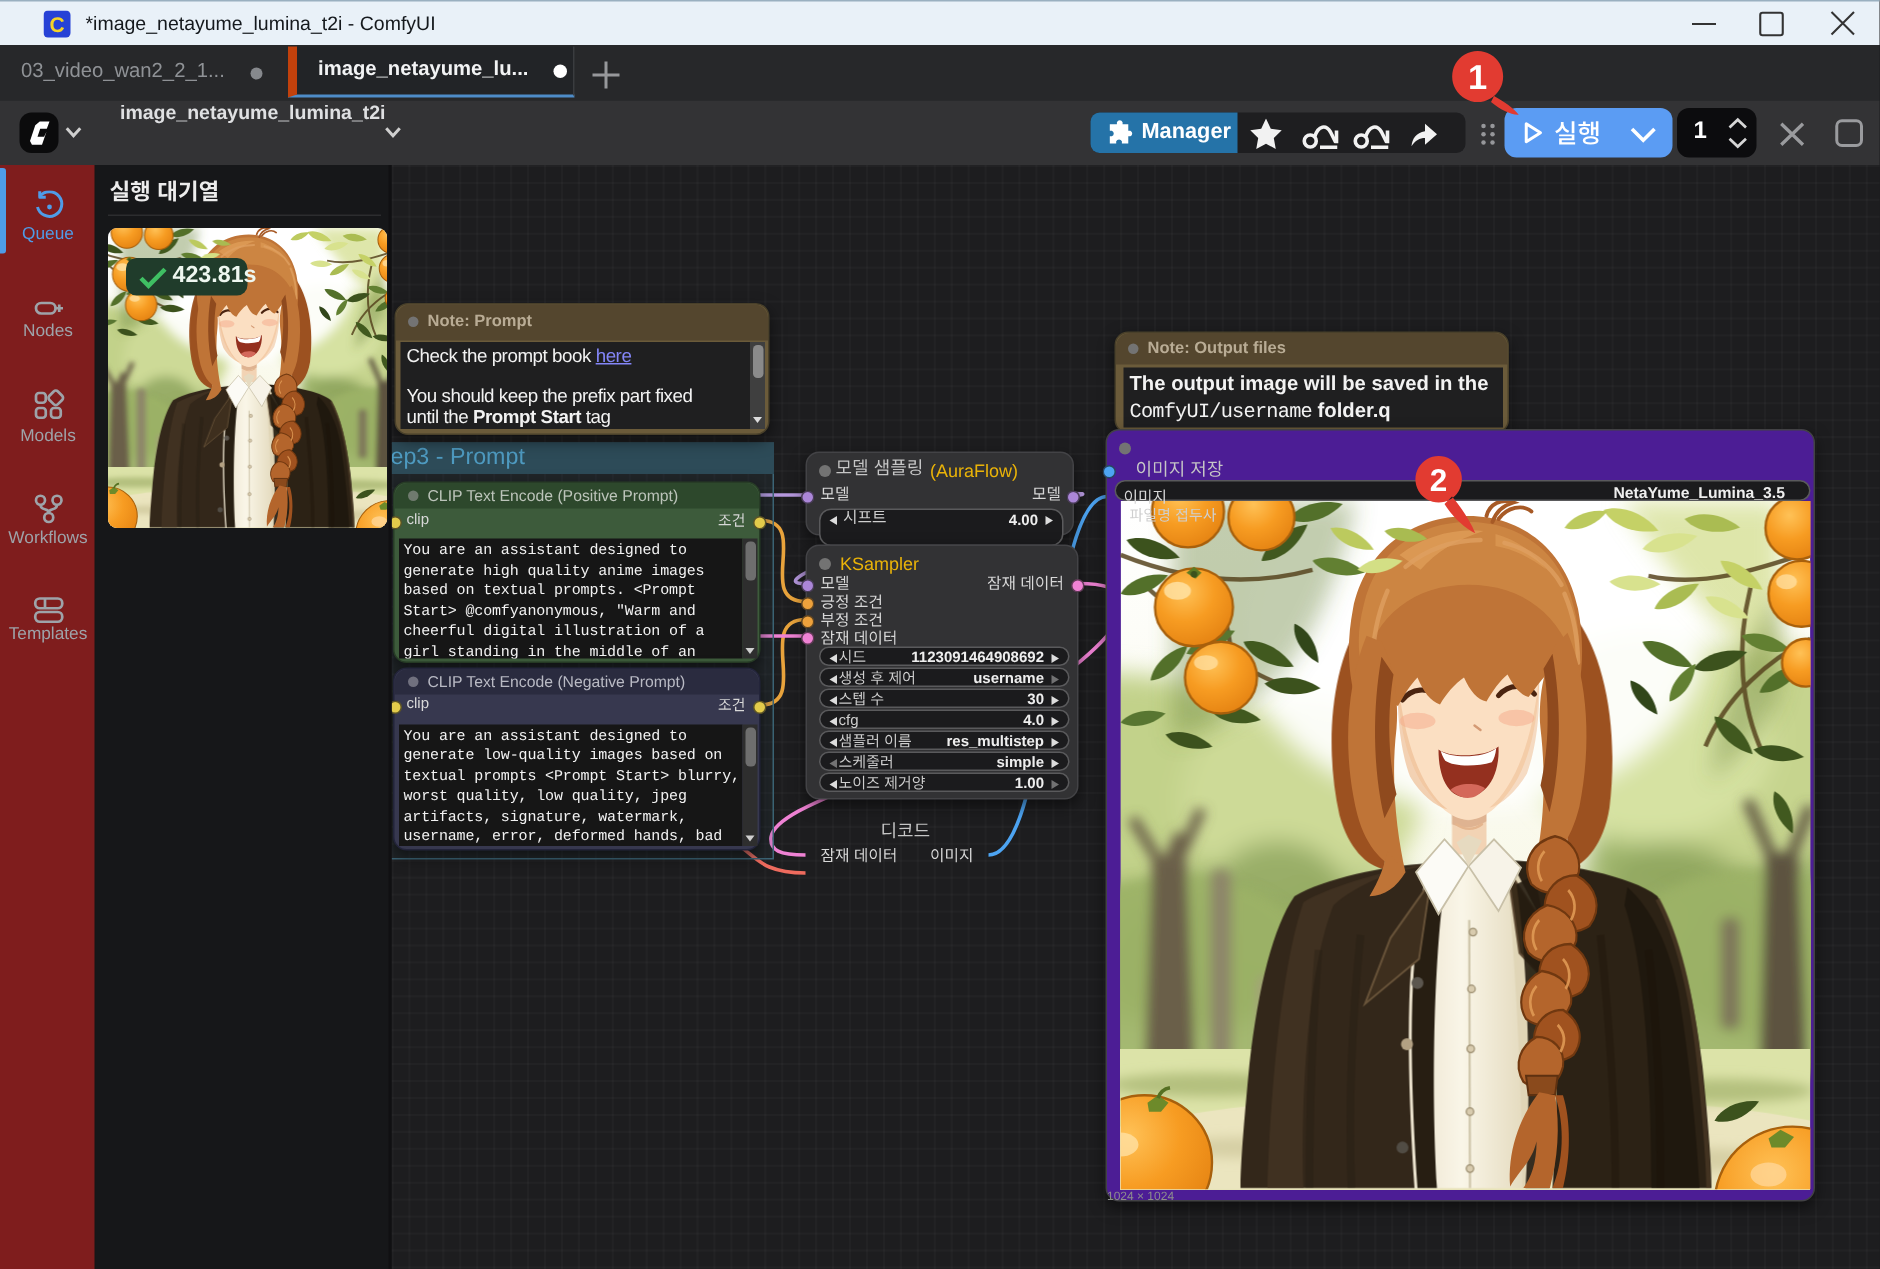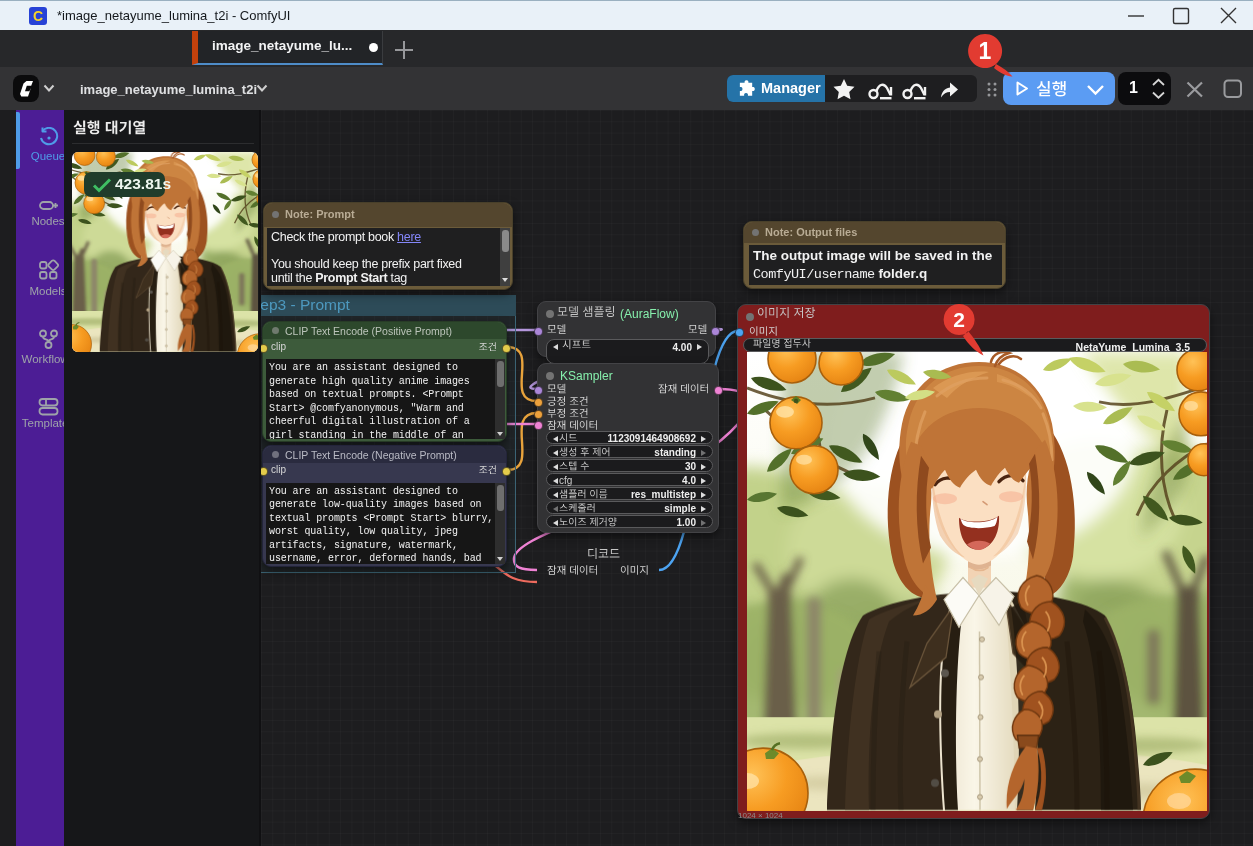--- a/index.html
+++ b/index.html
@@ -6,39 +6,39 @@
 #titlebar{position:absolute;left:0;top:0;width:1253px;height:30px;background:#e9f1f8;border-top:1px solid #9ab0c0}
 #titlebar .tt{position:absolute;left:57px;top:7px;font-size:13px;color:#15191d}
 #tabbar{position:absolute;left:0;top:30px;width:1253px;height:37px;background:#27282a}
 .tab1{position:absolute;left:0;top:2px;width:186px;height:33px}
 .tab1 .tl{position:absolute;left:14px;top:7px;font-size:13.5px;color:#8f9296}
 .tab2{position:absolute;left:192px;top:1px;width:191px;height:34px;background:#222427;border-left:6px solid #c2410c;border-right:1px solid #3a3c3f;border-bottom:2px solid #4e8cc8}
 .tab2 .tl{position:absolute;left:14px;top:7px;font-size:13.5px;color:#f2f3f4;font-weight:bold}
 .tabdot{position:absolute;border-radius:50%}
 #toolbar{position:absolute;left:0;top:67px;width:1253px;height:43px;background:#333335}
 #logo{position:absolute;left:13px;top:75px;width:26px;height:27px;background:#0b0b0c;border-radius:8px}
-#wfname{position:absolute;left:80px;top:82px;font-size:13px;font-weight:bold;color:#dfe0e2}
+#wfname{position:absolute;left:80px;top:67px;font-size:13px;font-weight:bold;color:#dfe0e2}
 #tgroup{position:absolute;left:727px;top:75px;width:250px;height:27px;background:#1e1e20;border-radius:6px}
 #mgrbtn{position:absolute;left:727px;top:75px;width:98px;height:27px;background:#2573a8;border-radius:6px 0 0 6px}
 #mgrbtn span{position:absolute;left:34px;top:5px;font-size:14.5px;font-weight:bold;color:#fff}
 #runbtn{position:absolute;left:1003px;top:72px;width:112px;height:33px;background:#5b9cf3;border-radius:8px}
 #cntbox{position:absolute;left:1118px;top:72px;width:53px;height:33px;background:#0c0c0e;border-radius:8px}
 #cntbox .n{position:absolute;left:11px;top:7px;font-size:16px;font-weight:bold;color:#fff}
 #canvasbg{position:absolute;left:261px;top:110px;width:992px;height:736px;background-color:#1d1d1f;background-image:linear-gradient(rgba(255,255,255,.022) 1px,transparent 1px),linear-gradient(90deg,rgba(255,255,255,.022) 1px,transparent 1px);background-size:11.3px 11.3px}
 #canvas{position:absolute;left:0;top:0;width:1253px;height:846px;clip-path:inset(110px 0px 0px 261px)}
-#sidebar{position:absolute;left:16px;top:110px;width:64px;height:736px;background:#4c1d95;border-right:1px solid #161617}
+#sidebar{position:absolute;left:0;top:110px;width:64px;height:736px;background:#7f1d1d;border-right:1px solid #161617}
 #sidebar .lbl{position:absolute;width:64px;text-align:center;font-size:11.5px;color:#9ea3a9}
 #queuepanel{position:absolute;left:64px;top:110px;width:197px;height:736px;background:#161719}
 #qthumb{position:absolute;left:72px;top:152px;width:186px;height:200px;border-radius:6px;overflow:hidden}
 #qbadge{position:absolute;left:84px;top:172px;width:81px;height:25px;background:#203c2b;border-radius:7px}
 #qbadge span{position:absolute;left:31px;top:3px;font-size:15.5px;font-weight:bold;color:#eef7f0}
 .node{position:absolute;border-radius:9px;box-shadow:0 4px 10px rgba(0,0,0,.5)}
 .nhead{position:absolute;left:0;top:0;width:100%;border-radius:9px 9px 0 0}
 .ndot{position:absolute;width:8px;height:8px;border-radius:50%;background:#737373}
-.ntitle{position:absolute;font-size:11.5px;color:#86efac;white-space:nowrap}
+.ntitle{position:absolute;font-size:11.5px;color:#eab308;white-space:nowrap}
 .port{position:absolute;width:9px;height:9px;border-radius:50%;border:1px solid rgba(20,20,20,.65)}
 .plbl{position:absolute;font-size:10.5px;color:#d8d8d8;white-space:nowrap}
 .pill{position:absolute;background:#1b1b1d;border:1px solid #5a5a5c;border-radius:8px}
 .pill .val{position:absolute;right:16px;font-size:10px;font-weight:bold;color:#eee;top:1px}
 .arrL{position:absolute;left:6px;top:3.5px;width:0;height:0;border-top:3.5px solid transparent;border-bottom:3.5px solid transparent;border-right:5px solid #ddd}
 .arrR{position:absolute;right:6px;top:3.5px;width:0;height:0;border-top:3.5px solid transparent;border-bottom:3.5px solid transparent;border-left:5px solid #ddd}
 .dim{opacity:.45}
 .ta{position:absolute;background:#161616;color:#f2f2f2;font-family:"Liberation Mono",monospace;overflow:hidden}
 .sbar{position:absolute;background:#2b2b2b}
 .sthumb{position:absolute;background:#6e6e6e;border-radius:3px}
@@ -53,20 +53,24 @@
       <text x="9" y="14" font-size="14" font-weight="bold" fill="#f5d327" text-anchor="middle">C</text>
     </svg>
  <div class="tt">*image_netayume_lumina_t2i - ComfyUI</div>
  <svg class="abs" style="left:1124px;top:0" width="120" height="30">
   <line x1="4" y1="15" x2="20" y2="15" stroke="#333" stroke-width="1.4"></line>
   <rect x="49.5" y="7.5" width="15" height="15" rx="1.5" fill="none" stroke="#333" stroke-width="1.4"></rect>
   <path d="M97 7 L112 22 M112 7 L97 22" stroke="#333" stroke-width="1.4"></path>
  </svg>
 </div>
 <div id="tabbar">
+ <div class="tab1">
+      <div class="tl">03_video_wan2_2_1...</div>
+      <div class="tabdot" style="left:167px;top:13px;width:8px;height:8px;background:#86898d"></div>
+    </div>
  <div class="tab2">
       <div class="tl">image_netayume_lu...</div>
       <div class="tabdot" style="left:171px;top:12px;width:9px;height:9px;background:#fff"></div>
     </div>
  <svg class="abs" style="left:393px;top:9px" width="22" height="22">
       <path d="M11 2 V20 M2 11 H20" stroke="#97989b" stroke-width="2"></path>
     </svg>
 </div>
 <div id="toolbar"></div>
 <div id="logo">
@@ -217,21 +221,21 @@
   <div class="port" style="left:-4.5px;top:56.5px;background:#ef82d4"></div>
   <div class="port" style="right:-4.5px;top:21.5px;background:#ef82d4"></div>
   <div class="pill" style="left:8px;top:67px;width:167px;height:13px">
         <span class="arrL"></span>
         <span class="arrR"></span>
         <span class="val">1123091464908692</span>
       </div>
   <div class="pill" style="left:8px;top:81px;width:167px;height:13px">
         <span class="arrL"></span>
         <span class="arrR dim"></span>
-        <span class="val">standing</span>
+        <span class="val">username</span>
       </div>
   <div class="pill" style="left:8px;top:95px;width:167px;height:13px">
         <span class="arrL"></span>
         <span class="arrR"></span>
         <span class="val">30</span>
       </div>
   <div class="pill" style="left:8px;top:109px;width:167px;height:13px">
         <span class="arrL"></span>
         <span class="arrR"></span>
         <span class="plbl" style="left:12px;top:0.5px;font-size:10px;color:#cfcfcf">cfg</span>
@@ -255,21 +259,21 @@
  </div>
 
 
  <div class="node" style="left:743px;top:221px;width:263px;height:68px;background:#6b5b3a;border:1px solid #49402a">
   <div class="nhead" style="height:21px;background:#54462e"></div>
   <div class="ndot" style="left:8px;top:7px;width:7px;height:7px"></div>
   <div class="ntitle" style="left:21px;top:4px;color:#b9ac95;font-weight:bold;font-size:11px">Note: Output files</div>
   <div class="ta" style="left:5px;top:23px;width:253px;height:40px;font-family:'Liberation Sans',sans-serif;font-size:13.5px;font-weight:bold;line-height:18px;padding:2px 0 0 4px;background:#1f1f20">The output image will be saved in the<br><span style="font-family:'Liberation Mono',monospace;font-weight:normal;letter-spacing:-0.5px">ComfyUI/username</span> folder.q</div>
  </div>
 
- <div class="node" style="left:737px;top:304px;width:473px;height:515px;background:#7f1d1d;border:1px solid #424245">
+ <div class="node" style="left:737px;top:286px;width:473px;height:515px;background:#4c1d95;border:1px solid #424245">
   <div class="ndot" style="left:8px;top:8px"></div>
   <div class="port" style="left:-3.5px;top:22.5px;background:#4da4f2"></div>
   <div class="pill" style="left:5px;top:33px;width:464px;height:14px;border-radius:9px">
         <span class="val" style="top:1.5px;font-size:10.5px">NetaYume_Lumina_3.5</span>
       </div>
   <svg class="abs" style="left:9px;top:47px" width="460" height="459" viewBox="0 0 460 460" preserveAspectRatio="none">
         <use href="#art"></use>
       </svg>
   <div class="abs" style="left:0;top:506px;width:473px;text-align:left;font-size:8px;color:#8e8e8e">1024 × 1024</div>
  </div>

